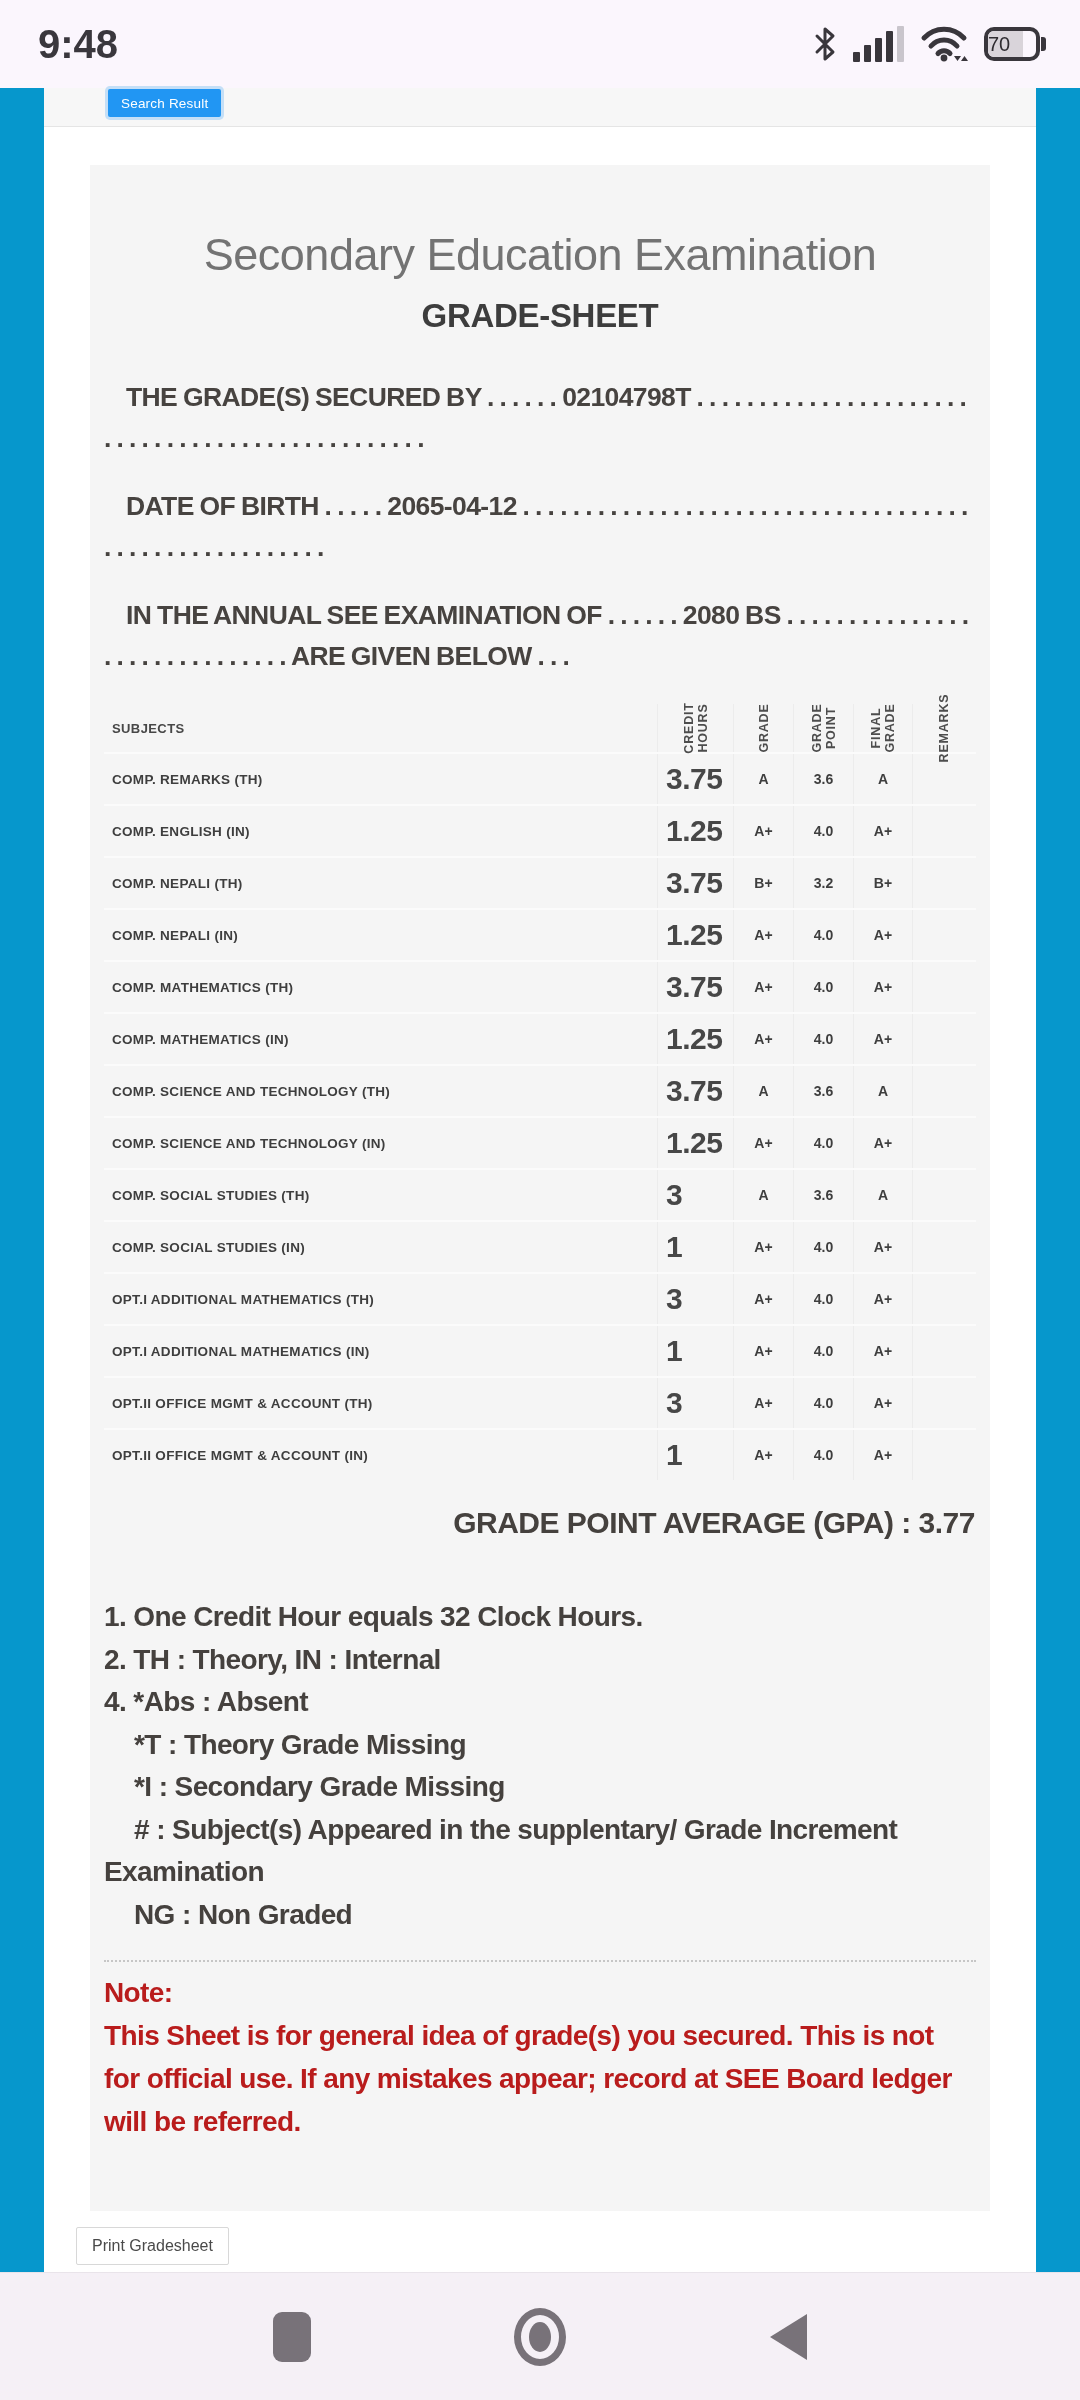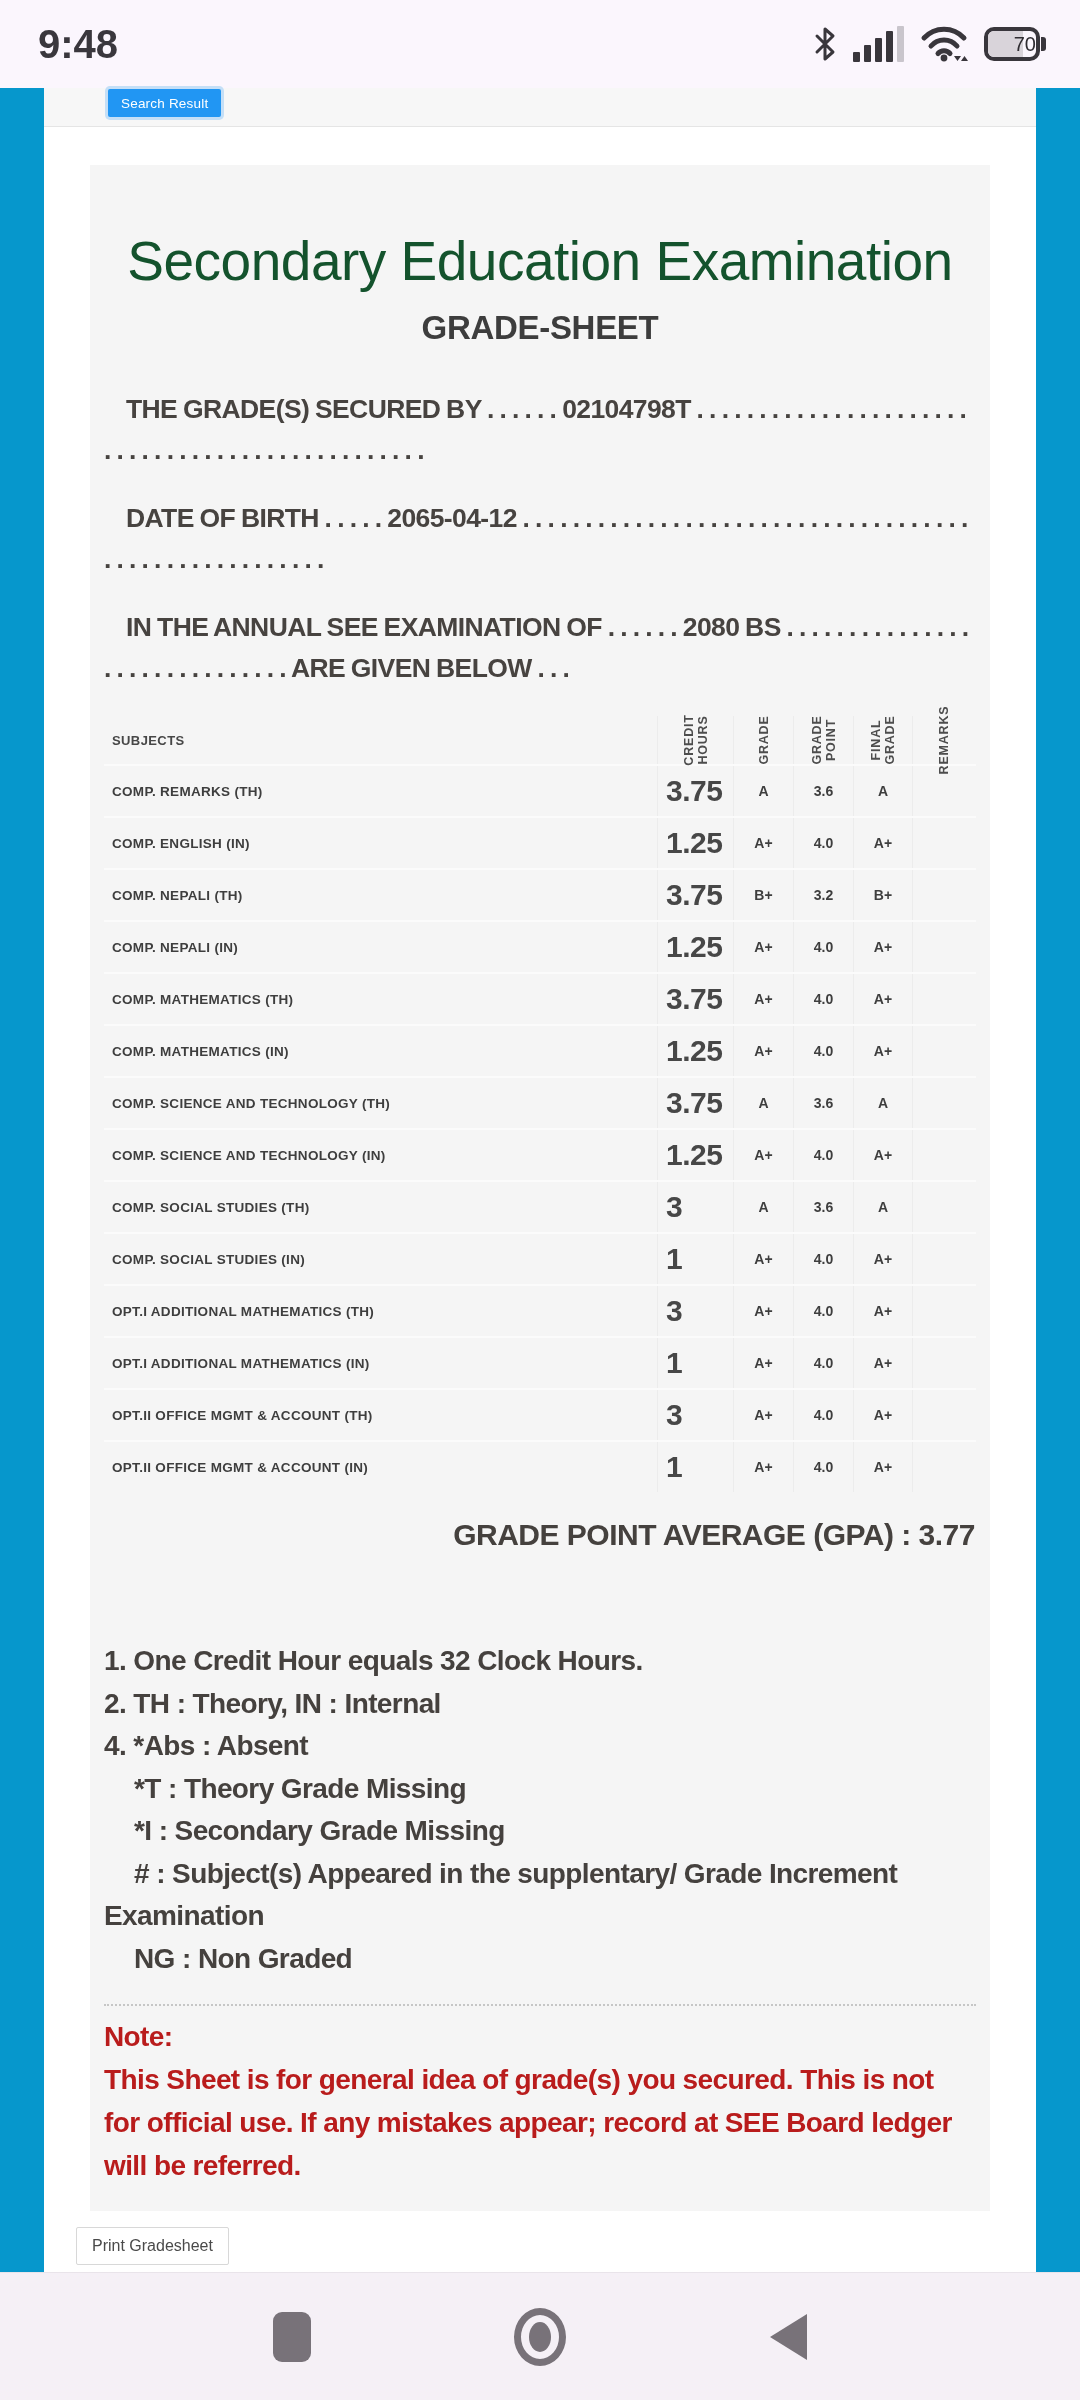--- a/index.html
+++ b/index.html
@@ -18,21 +18,21 @@
   .status-time { font-size:40px; font-weight:600; color:#3a373d; letter-spacing:0; }
   .status-icons { display:flex; align-items:center; gap:16px; }
 
   .sig-bars { display:flex; align-items:flex-end; gap:4px; height:36px; }
   .sig-bars i { display:block; width:7px; background:#39363c; border-radius:1px; }
   .sig-bars i.dim { background:#c9c5cc; }
 
   .battery { position:relative; width:62px; height:34px; display:flex; align-items:center; }
   .battery .shell {
     width:56px; height:34px; border:4px solid #39363c; border-radius:10px;
-    display:flex; align-items:center; justify-content:flex-end; position:relative; overflow:hidden;
+    display:flex; align-items:center; justify-content:flex-start; position:relative; overflow:hidden;
   }
   .battery .fill { position:absolute; left:0; top:0; bottom:0; width:72%; background:#d9d4da; }
   .battery .pct { position:relative; font-size:20px; font-weight:400; color:#2f2c31; }
   .battery .nub { width:5px; height:14px; background:#39363c; border-radius:0 3px 3px 0; margin-left:1px; }
 
   
   .screen { position:relative; height:2184px; background:#ffffff; }
   .edge { position:absolute; top:0; bottom:0; width:44px; background:#0697cc; z-index:3; }
   .edge.left { left:0; } .edge.right { right:0; }
   .content { margin:0 44px; height:100%; position:relative; }
@@ -48,21 +48,21 @@
   }
   .white-gap { height:38px; background:#ffffff; }
 
   
   .card {
     margin:0 46px; height:2046px; background:#f5f5f5;
     padding:0 14px; overflow:hidden;
   }
   .card-title {
     padding-top:64px; text-align:center;
-    font-size:55px; font-weight:400; color:#14532d; letter-spacing:-0.5px;
+    font-size:45px; font-weight:400; color:#737373; letter-spacing:-0.5px;
   }
   .card-subtitle {
     margin-top:16px; text-align:center;
     font-size:33px; font-weight:700; color:#3d3d3d; letter-spacing:-0.3px;
   }
   .fill-paras { margin-top:42px; }
   .fill-paras p {
     font-size:26.5px; font-weight:700; color:#474340; line-height:41px;
     letter-spacing:-0.6px; text-indent:22px; margin-bottom:27px; word-spacing:-1px;
   }
@@ -87,21 +87,21 @@
   }
   .subject-txt { font-size:13.5px; font-weight:600; color:#3e3e3e; letter-spacing:0.3px; }
   .credit-txt  { font-size:30px; font-weight:700; color:#474747; padding-left:8px; letter-spacing:-0.5px; }
   .grade-txt   { font-size:14px; font-weight:600; color:#3e3e3e; }
 
   .gpa-line {
     margin-top:26px; text-align:right; padding-right:1px;
     font-size:30px; font-weight:700; color:#45413e; letter-spacing:-0.5px;
   }
 
-  .notes { margin-top:88px; }
+  .notes { margin-top:56px; }
   .note-item {
     font-size:28px; font-weight:700; color:#45413e; line-height:42.5px;
     letter-spacing:-0.6px;
   }
   .note-item.indent { text-indent:30px; }
 
   .dotted-divider { margin-top:24px; border-top:2px dotted #c6c6c6; }
   .note-block { margin-top:9px; }
   .note-title, .note-body {
     font-size:28px; font-weight:700; color:#b91c1c; line-height:43px; letter-spacing:-0.6px;

